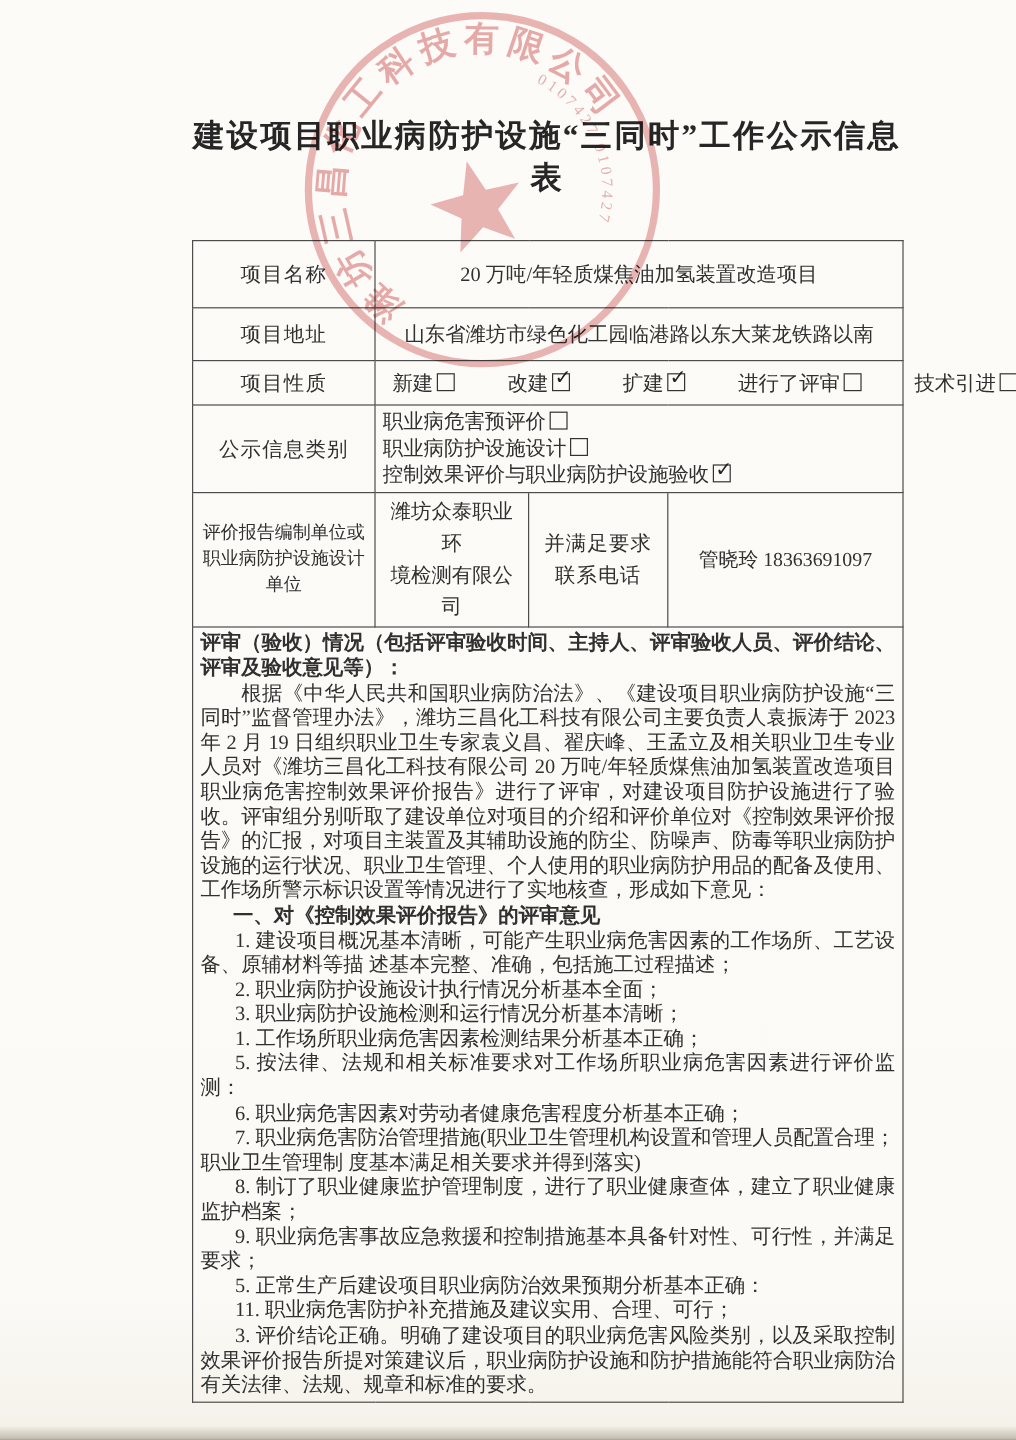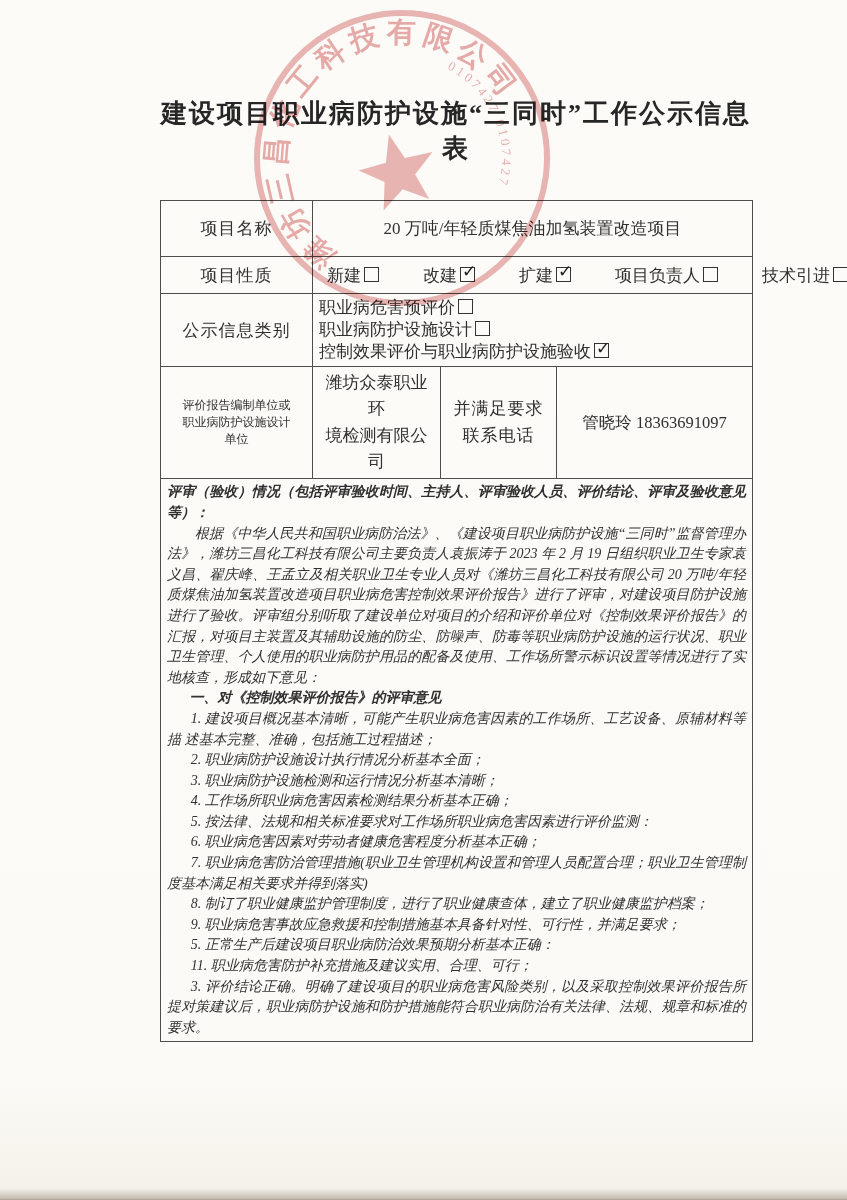--- a/index.html
+++ b/index.html
@@ -15,39 +15,39 @@
   .title{
     margin:0 0 34px 0;text-align:center;font-size:26px;font-weight:bold;
     letter-spacing:2px;color:#262626;
   }
   table.info{border-collapse:collapse;width:592px;table-layout:fixed;}
   table.info td{
     border:1.6px solid #4d4d4d;font-size:17px;color:#303030;
     padding:3px 6px;vertical-align:middle;
   }
   td.lab{text-align:center;letter-spacing:1px;}
-  td.lab.small{font-size:12px;letter-spacing:0;line-height:1.45;white-space:pre-line;padding:4px 2px;}
+  td.lab.small{font-size:15px;letter-spacing:0;line-height:1.45;white-space:pre-line;padding:4px 2px;}
   td.val-center{text-align:center;}
   .prewrap{white-space:pre-line;text-align:center;line-height:1.55;}
   .r1{height:56px;} .r2{height:44px;} .r3{height:37px;font-family:Liberation Serif, serif;} .r4{height:41px;}
   .r5{height:70px;} .r6{height:79px;}
   .opts{display:flex;justify-content:space-between;align-items:center;padding:0 8px;gap:44px;}
   .opt{white-space:nowrap;}
   .cats{padding:2px 4px;line-height:22px;}
   .cat{display:block;white-space:nowrap;}
   .checkbox{
     display:inline-block;width:13px;height:13px;border:1.6px solid #333;
     margin-left:3px;vertical-align:-1px;position:relative;background:transparent;
   }
   .checkbox.checked::after{
     content:"\2713";position:absolute;left:1px;top:-7px;font-size:17px;
     font-weight:bold;color:#1f1f1f;font-family:"DejaVu Sans",sans-serif;
   }
   .review-cell{padding:4px 8px 12px 8px;vertical-align:top;}
-  .review p{margin:0;font-size:14px;line-height:20.6px;text-align:justify;font-style:italic;}
+  .review p{margin:0;font-size:17px;line-height:20.6px;text-align:justify;}
   .review .rv-head{font-weight:bold;text-indent:0;}
   .review .rv-intro{text-indent:2em;}
   .review .rv-section{font-weight:bold;text-indent:1.6em;}
   .review .rv-item{text-indent:1.7em;}
   .stamp{position:absolute;left:252px;top:2px;width:300px;height:310px;
     mix-blend-mode:multiply;pointer-events:none;}
   .scan-shadow{position:absolute;left:0;bottom:0;width:847px;height:12px;
     background:linear-gradient(180deg,rgba(0,0,0,0) 0%,rgba(125,112,92,0.38) 85%,rgba(95,85,70,0.5) 100%);}
 </style>
 </head>
@@ -65,29 +65,33 @@
           <col style="width:116px">
           <col style="width:196px">
         </colgroup>
 
       <tbody>
           <tr class="r1">
         <td class="lab">项目名称</td>
         <td class="val-center" colspan="3">20 万吨/年轻质煤焦油加氢装置改造项目</td>
       </tr>
 
+      <tr class="r2">
+        <td class="lab">项目地址</td>
+        <td class="val-center" colspan="3">山东省潍坊市绿色化工园临港路以东大莱龙铁路以南</td>
+      </tr>
 
       <tr class="r3">
         <td class="lab">项目性质</td>
         <td colspan="3">
           <div class="opts">
             <span class="opt"><span>新建</span><span class="checkbox"></span></span>
             <span class="opt"><span>改建</span><span class="checkbox checked"></span></span>
             <span class="opt"><span>扩建</span><span class="checkbox checked"></span></span>
-            <span class="opt"><span>项目负责人</span><span class="checkbox"></span></span>
+            <span class="opt"><span>进行了评审</span><span class="checkbox"></span></span>
             <span class="opt"><span>技术引进</span><span class="checkbox"></span></span>
           </div>
         </td>
       </tr>
 
 
       <tr class="r5">
         <td class="lab">公示信息类别</td>
         <td colspan="3" class="cats">
           <span class="cat"><span>职业病危害预评价</span><span class="checkbox"></span></span>
@@ -108,21 +112,21 @@
       </tr>
 
       <tr>
         <td colspan="4" class="review-cell review">
           <p class="rv-head">评审（验收）情况（包括评审验收时间、主持人、评审验收人员、评价结论、评审及验收意见等）：</p>
           <p class="rv-intro">根据《中华人民共和国职业病防治法》、《建设项目职业病防护设施“三同时”监督管理办法》，潍坊三昌化工科技有限公司主要负责人袁振涛于 2023 年 2 月 19 日组织职业卫生专家袁义昌、翟庆峰、王孟立及相关职业卫生专业人员对《潍坊三昌化工科技有限公司 20 万吨/年轻质煤焦油加氢装置改造项目职业病危害控制效果评价报告》进行了评审，对建设项目防护设施进行了验收。评审组分别听取了建设单位对项目的介绍和评价单位对《控制效果评价报告》的汇报，对项目主装置及其辅助设施的防尘、防噪声、防毒等职业病防护设施的运行状况、职业卫生管理、个人使用的职业病防护用品的配备及使用、工作场所警示标识设置等情况进行了实地核查，形成如下意见：</p>
           <p class="rv-section">一、对《控制效果评价报告》的评审意见</p>
           <p class="rv-item">1. 建设项目概况基本清晰，可能产生职业病危害因素的工作场所、工艺设备、原辅材料等描 述基本完整、准确，包括施工过程描述；</p>
           <p class="rv-item">2. 职业病防护设施设计执行情况分析基本全面；</p>
           <p class="rv-item">3. 职业病防护设施检测和运行情况分析基本清晰；</p>
-          <p class="rv-item">4. 工作场所职业病危害因素检测结果分析基本正确；</p>
+          <p class="rv-item">1. 工作场所职业病危害因素检测结果分析基本正确；</p>
           <p class="rv-item">5. 按法律、法规和相关标准要求对工作场所职业病危害因素进行评价监测：</p>
           <p class="rv-item">6. 职业病危害因素对劳动者健康危害程度分析基本正确；</p>
           <p class="rv-item">7. 职业病危害防治管理措施(职业卫生管理机构设置和管理人员配置合理；职业卫生管理制 度基本满足相关要求并得到落实)</p>
           <p class="rv-item">8. 制订了职业健康监护管理制度，进行了职业健康查体，建立了职业健康监护档案；</p>
           <p class="rv-item">9. 职业病危害事故应急救援和控制措施基本具备针对性、可行性，并满足要求；</p>
           <p class="rv-item">5. 正常生产后建设项目职业病防治效果预期分析基本正确：</p>
           <p class="rv-item">11. 职业病危害防护补充措施及建议实用、合理、可行；</p>
           <p class="rv-item">3. 评价结论正确。明确了建设项目的职业病危害风险类别，以及采取控制效果评价报告所提对策建议后，职业病防护设施和防护措施能符合职业病防治有关法律、法规、规章和标准的要求。</p>
         </td>
       </tr>

